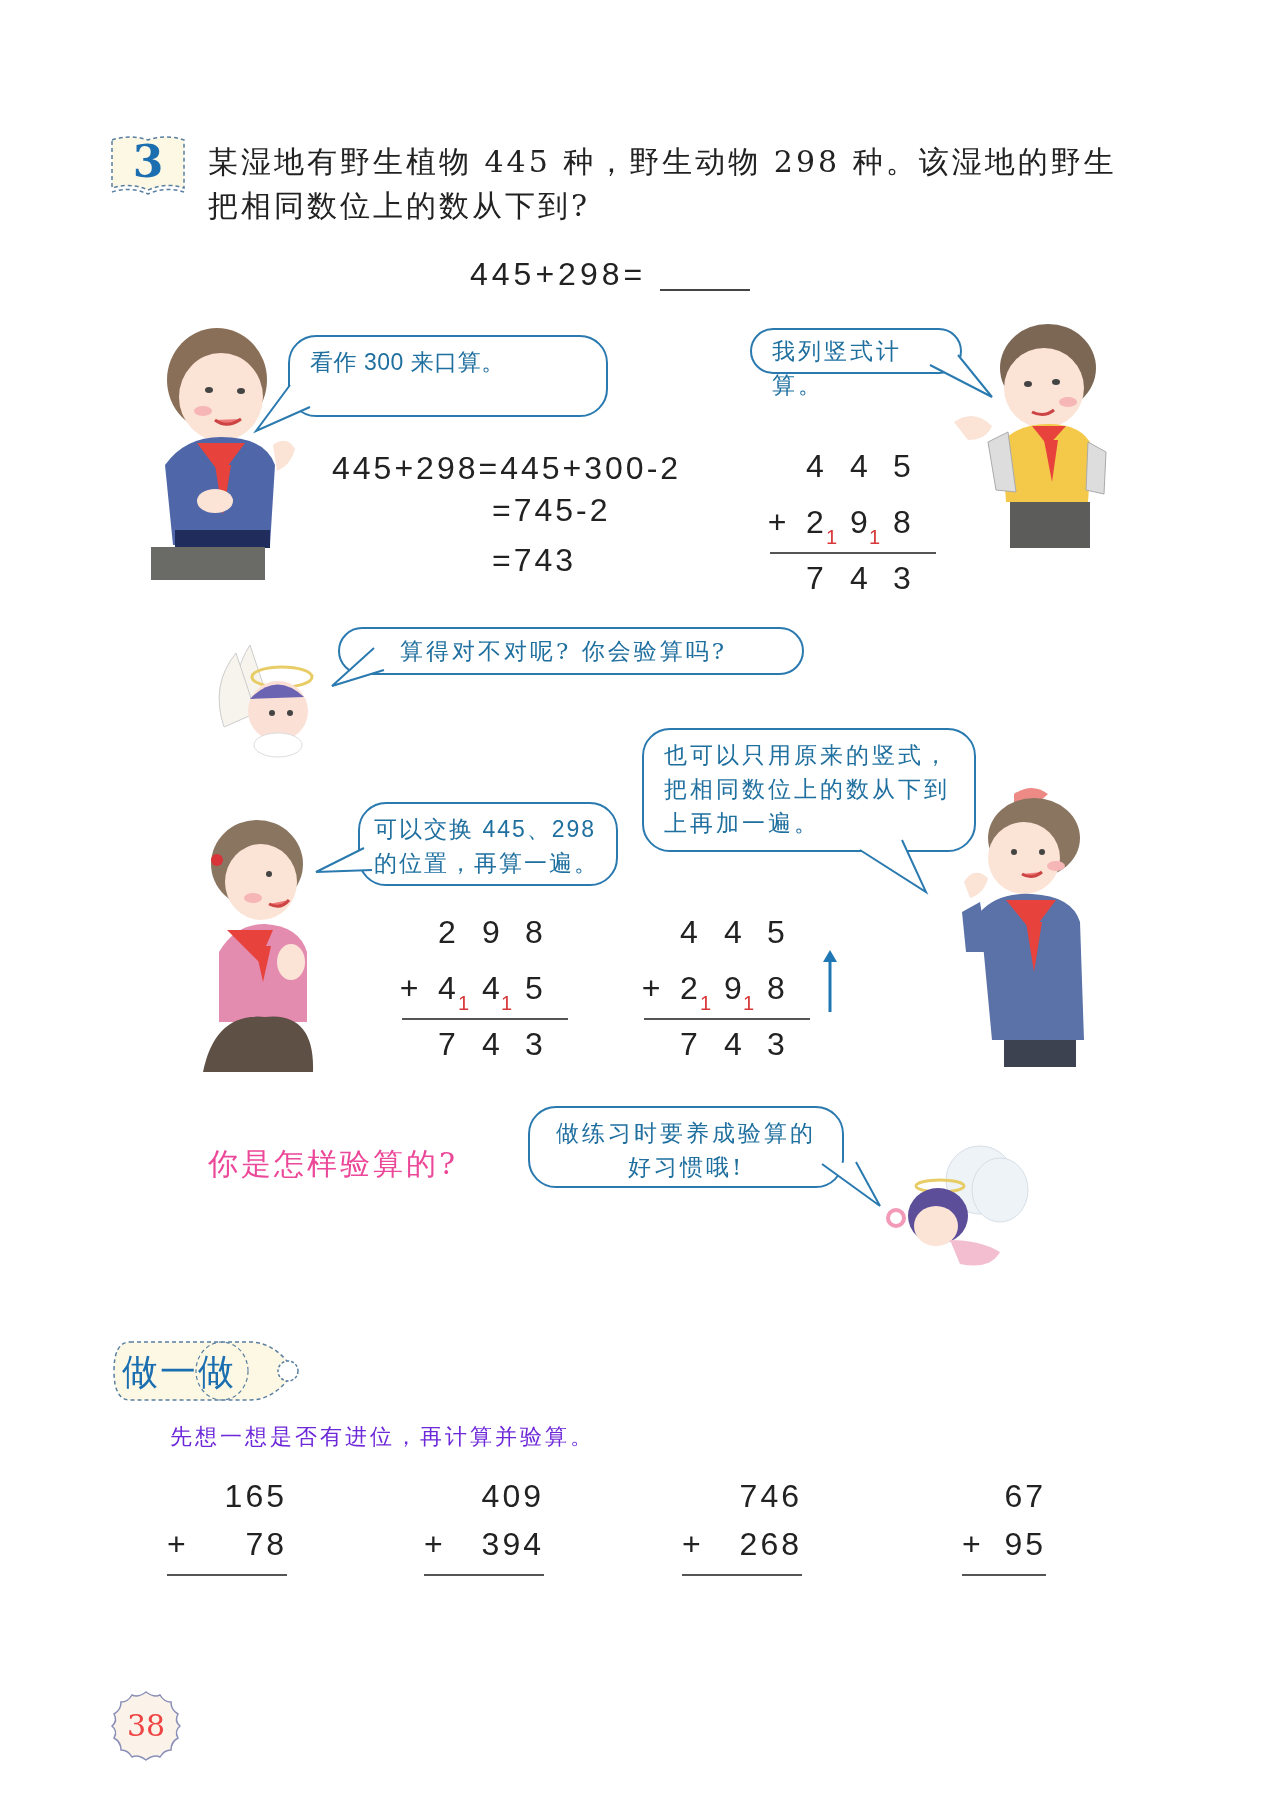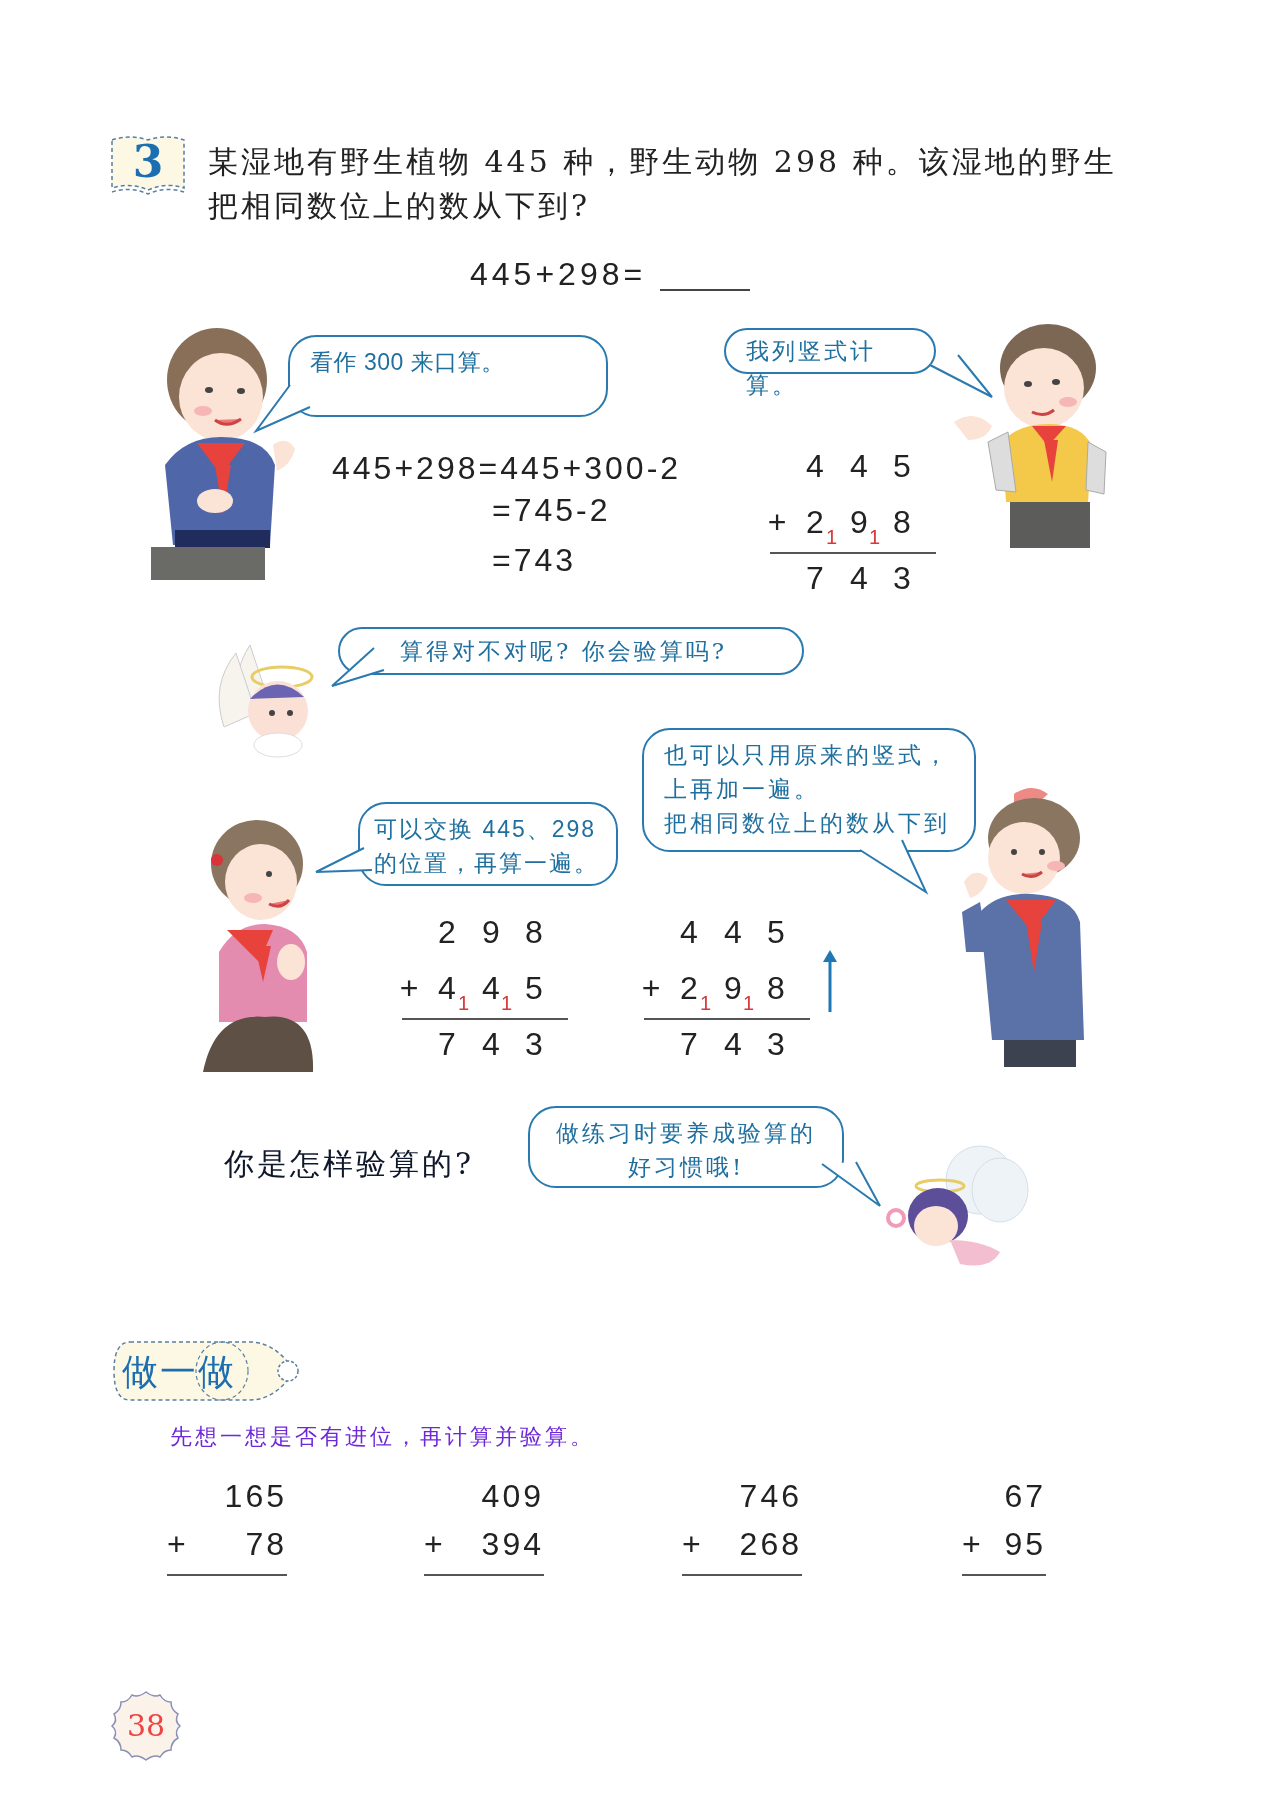--- a/index.html
+++ b/index.html
@@ -64,21 +64,21 @@
   <div class="n">看作 300 来口算。</div>
 </div>
 <svg class="tail" style="left:252px;top:385px;" width="60" height="50">
   <path d="M38 0 L4 46 L58 22" fill="#fff" stroke="#2a7ab0" stroke-width="2"></path>
 </svg>
 
 <div class="abs num" style="left:332px;top:450px;font-size:32px;letter-spacing:3px;">445+298=445+300-2</div>
 <div class="abs num" style="left:492px;top:492px;font-size:32px;letter-spacing:3px;">=745-2</div>
 <div class="abs num" style="left:492px;top:542px;font-size:32px;letter-spacing:3px;">=743</div>
 
-<div class="bubble" style="left:724px;top:328px;width:212px;height:46px;padding-top:4px;">
+<div class="bubble" style="left:750px;top:328px;width:212px;height:46px;padding-top:4px;">
   <div>我列竖式计算。</div>
 </div>
 <svg class="tail" style="left:930px;top:355px;" width="70" height="45">
   <path d="M0 10 L62 42 L28 0" fill="#fff" stroke="#2a7ab0" stroke-width="2"></path>
 </svg>
 
 <div class="vert" style="left:770px;top:448px;width:170px;height:160px;">
   <div class="d" style="left:30px;top:0;">4</div>
   <div class="d" style="left:74px;top:0;">4</div>
   <div class="d" style="left:117px;top:0;">5</div>
@@ -127,22 +127,22 @@
 
 <div class="bubble" style="left:338px;top:627px;width:466px;height:48px;padding-top:5px;padding-left:60px;">
   <div>算得对不对呢? 你会验算吗?</div>
 </div>
 <svg class="tail" style="left:330px;top:648px;" width="56" height="40">
   <path d="M44 0 L2 38 L54 22" fill="#fff" stroke="#2a7ab0" stroke-width="2"></path>
 </svg>
 
 <div class="bubble" style="left:642px;top:728px;width:334px;height:124px;padding-top:8px;">
   <div>也可以只用原来的竖式，</div>
+  <div>把相同数位上的数从下到</div>
   <div>上再加一遍。</div>
-  <div>把相同数位上的数从下到</div>
 </div>
 <svg class="tail" style="left:858px;top:840px;" width="70" height="56">
   <path d="M2 10 L68 52 L44 0" fill="#fff" stroke="#2a7ab0" stroke-width="2"></path>
 </svg>
 
 <div class="abs" style="left:195px;top:812px;width:150px;height:270px;">
   <svg width="150" height="270">
     <ellipse cx="62" cy="52" rx="46" ry="44" fill="#8a7560"></ellipse>
     <circle cx="22" cy="48" r="6" fill="#d9343a"></circle>
     <ellipse cx="66" cy="70" rx="36" ry="38" fill="#fbe3d6"></ellipse>
@@ -212,21 +212,21 @@
     <ellipse cx="104" cy="84" rx="9" ry="5" fill="#f6b6b6"></ellipse>
     <path d="M28 130 Q46 110 80 112 Q120 114 128 140 L132 258 L40 258 Z" fill="#5a72a8"></path>
     <path d="M10 130 L28 120 L36 170 L14 170 Z" fill="#5a72a8"></path>
     <path d="M54 118 L80 150 L104 118 Z" fill="#e7423b"></path>
     <path d="M74 140 L82 190 L90 140 Z" fill="#e7423b"></path>
     <path d="M12 100 Q22 84 36 96 Q32 112 18 116 Z" fill="#fbe3d6"></path>
     <rect x="52" y="258" width="72" height="27" fill="#3d4250"></rect>
   </svg>
 </div>
 
-<div class="abs" style="left:208px;top:1144px;font-size:30px;letter-spacing:3px;color:#0f172a;margin-left:16px;">你是怎样验算的?</div>
+<div class="abs" style="left:208px;top:1144px;font-size:30px;letter-spacing:3px;color:#ec4899;">你是怎样验算的?</div>
 
 <div class="bubble" style="left:528px;top:1106px;width:316px;height:82px;text-align:center;">
   <div>做练习时要养成验算的</div>
   <div>好习惯哦!</div>
 </div>
 <svg class="tail" style="left:820px;top:1160px;" width="64" height="50">
   <path d="M2 4 L60 46 L36 2" fill="#fff" stroke="#2a7ab0" stroke-width="2"></path>
 </svg>
 
 <div class="abs" style="left:880px;top:1140px;width:160px;height:140px;">

